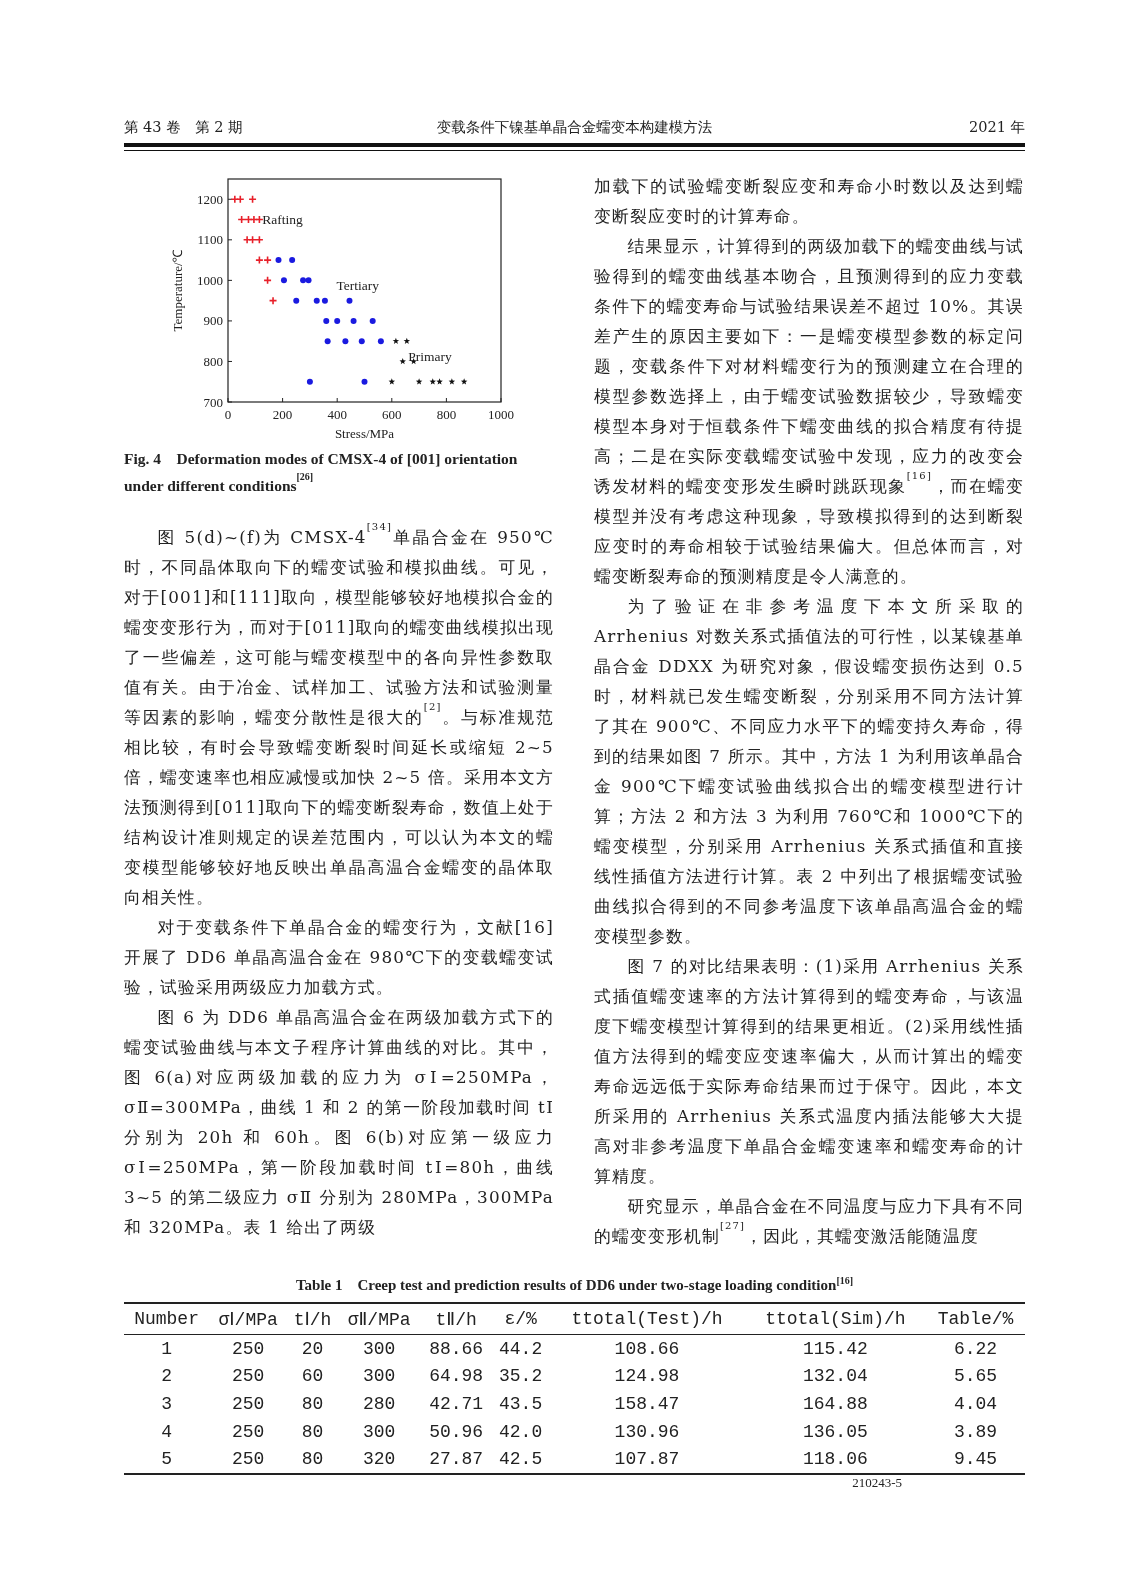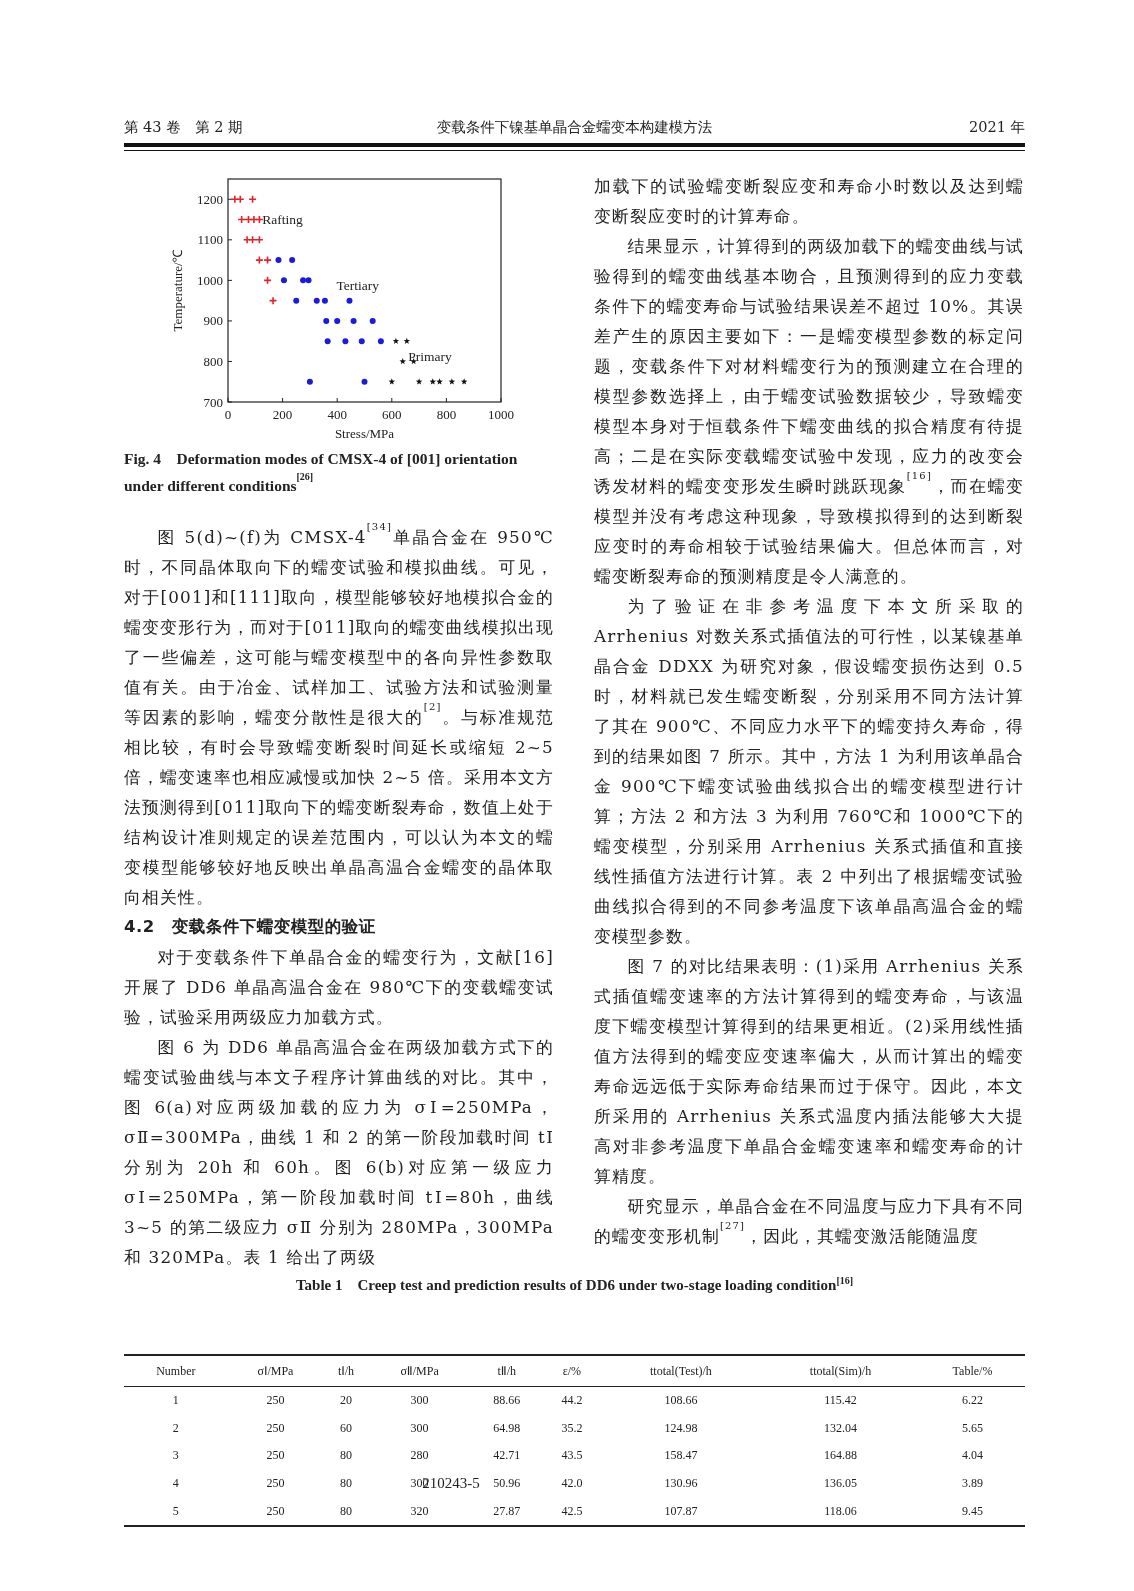--- a/index.html
+++ b/index.html
@@ -11,25 +11,25 @@
   .rule1{position:absolute;left:124px;top:143px;width:901px;height:4px;background:#111;}
   .rule2{position:absolute;left:124px;top:150px;width:901px;height:1px;background:#111;}
   .col{position:absolute;font-size:16.8px;line-height:30px;letter-spacing:1.2px;text-align:justify;}
   .col p{margin:0;}
   .ind{text-indent:2em;}
   .sec{font-family:"DejaVu Sans","Liberation Sans",sans-serif;font-weight:bold;font-size:16.5px;letter-spacing:0.5px;}
   sup{font-size:10px;vertical-align:top;line-height:10px;}
   .fig{position:absolute;left:160px;top:170px;width:370px;height:275px;}
   .figcap{position:absolute;left:124px;top:445px;width:430px;text-align:left;font-family:"Liberation Serif",serif;font-weight:bold;font-size:15.5px;line-height:27px;}
   .tblcap{position:absolute;left:124px;top:1276px;width:901px;text-align:center;font-family:"Liberation Serif",serif;font-weight:bold;font-size:15px;}
-  table{position:absolute;left:124px;top:1354px;width:901px;border-collapse:collapse;font-family:Liberation Serif, serif;font-size:12px;}
+  table{position:absolute;left:124px;top:1302px;width:901px;border-collapse:collapse;font-family:Liberation Mono, monospace;font-size:18px;}
   th{font-weight:normal;height:28px;border-top:2px solid #222;border-bottom:1px solid #222;text-align:center;}
   td{height:25.6px;text-align:center;}
   tr.last td{border-bottom:2px solid #222;}
-  .pageno{position:absolute;left:0;width:902px;top:1475px;text-align:center;font-family:"Liberation Serif",serif;font-size:15px;}
+  .pageno{position:absolute;left:0;width:902px;top:1475px;text-align:right;font-family:"Liberation Serif",serif;font-size:13px;}
   svg text{font-family:"Liberation Serif",serif;}
 </style>
 </head>
 <body>
 
 <div class="hdr">
   <span class="l">第 43 卷　第 2 期</span>
   <span class="c">变载条件下镍基单晶合金蠕变本构建模方法</span>
   <span class="r">2021 年</span>
 </div>
@@ -113,21 +113,20 @@
       <polygon points="304.14,208.33 304.97,210.59 307.38,210.68 305.48,212.16 306.14,214.48 304.14,213.13 302.15,214.48 302.81,212.16 300.91,210.68 303.32,210.59" fill="#111111"></polygon>
     </g>
 </svg>
 <div class="figcap">
   <div>Fig. 4　Deformation modes of CMSX-4 of [001] orientation</div>
   <div><span>under different conditions</span><sup>[26]</sup></div>
 </div>
 
 <div class="col" style="left:124px;top:522px;width:430px;">
   <p class="ind"><span>图 5(d)~(f)为 CMSX-4</span><sup>[34]</sup><span>单晶合金在 950℃时，不同晶体取向下的蠕变试验和模拟曲线。可见，对于[001]和[111]取向，模型能够较好地模拟合金的蠕变变形行为，而对于[011]取向的蠕变曲线模拟出现了一些偏差，这可能与蠕变模型中的各向异性参数取值有关。由于冶金、试样加工、试验方法和试验测量等因素的影响，蠕变分散性是很大的</span><sup>[2]</sup><span>。与标准规范相比较，有时会导致蠕变断裂时间延长或缩短 2~5 倍，蠕变速率也相应减慢或加快 2~5 倍。采用本文方法预测得到[011]取向下的蠕变断裂寿命，数值上处于结构设计准则规定的误差范围内，可以认为本文的蠕变模型能够较好地反映出单晶高温合金蠕变的晶体取向相关性。</span></p>
-  <p class="sec">4.2　变载条件下蠕变模型的验证</p>
   <p class="ind">对于变载条件下单晶合金的蠕变行为，文献[16]开展了 DD6 单晶高温合金在 980℃下的变载蠕变试验，试验采用两级应力加载方式。</p>
   <p class="ind">图 6 为 DD6 单晶高温合金在两级加载方式下的蠕变试验曲线与本文子程序计算曲线的对比。其中，图 6(a)对应两级加载的应力为 σⅠ=250MPa，σⅡ=300MPa，曲线 1 和 2 的第一阶段加载时间 tⅠ 分别为 20h 和 60h。图 6(b)对应第一级应力 σⅠ=250MPa，第一阶段加载时间 tⅠ=80h，曲线 3~5 的第二级应力 σⅡ 分别为 280MPa，300MPa 和 320MPa。表 1 给出了两级</p>
 </div>
 
 <div class="col" style="left:594px;top:171px;width:430px;">
   <p>加载下的试验蠕变断裂应变和寿命小时数以及达到蠕变断裂应变时的计算寿命。</p>
   <p class="ind"><span>结果显示，计算得到的两级加载下的蠕变曲线与试验得到的蠕变曲线基本吻合，且预测得到的应力变载条件下的蠕变寿命与试验结果误差不超过 10%。其误差产生的原因主要如下：一是蠕变模型参数的标定问题，变载条件下对材料蠕变行为的预测建立在合理的模型参数选择上，由于蠕变试验数据较少，导致蠕变模型本身对于恒载条件下蠕变曲线的拟合精度有待提高；二是在实际变载蠕变试验中发现，应力的改变会诱发材料的蠕变变形发生瞬时跳跃现象</span><sup>[16]</sup><span>，而在蠕变模型并没有考虑这种现象，导致模拟得到的达到断裂应变时的寿命相较于试验结果偏大。但总体而言，对蠕变断裂寿命的预测精度是令人满意的。</span></p>
   <p class="ind">为了验证在非参考温度下本文所采取的 Arrhenius 对数关系式插值法的可行性，以某镍基单晶合金 DDXX 为研究对象，假设蠕变损伤达到 0.5 时，材料就已发生蠕变断裂，分别采用不同方法计算了其在 900℃、不同应力水平下的蠕变持久寿命，得到的结果如图 7 所示。其中，方法 1 为利用该单晶合金 900℃下蠕变试验曲线拟合出的蠕变模型进行计算；方法 2 和方法 3 为利用 760℃和 1000℃下的蠕变模型，分别采用 Arrhenius 关系式插值和直接线性插值方法进行计算。表 2 中列出了根据蠕变试验曲线拟合得到的不同参考温度下该单晶高温合金的蠕变模型参数。</p>
   <p class="ind">图 7 的对比结果表明：(1)采用 Arrhenius 关系式插值蠕变速率的方法计算得到的蠕变寿命，与该温度下蠕变模型计算得到的结果更相近。(2)采用线性插值方法得到的蠕变应变速率偏大，从而计算出的蠕变寿命远远低于实际寿命结果而过于保守。因此，本文所采用的 Arrhenius 关系式温度内插法能够大大提高对非参考温度下单晶合金蠕变速率和蠕变寿命的计算精度。</p>
   <p class="ind"><span>研究显示，单晶合金在不同温度与应力下具有不同的蠕变变形机制</span><sup>[27]</sup><span>，因此，其蠕变激活能随温度</span></p>

